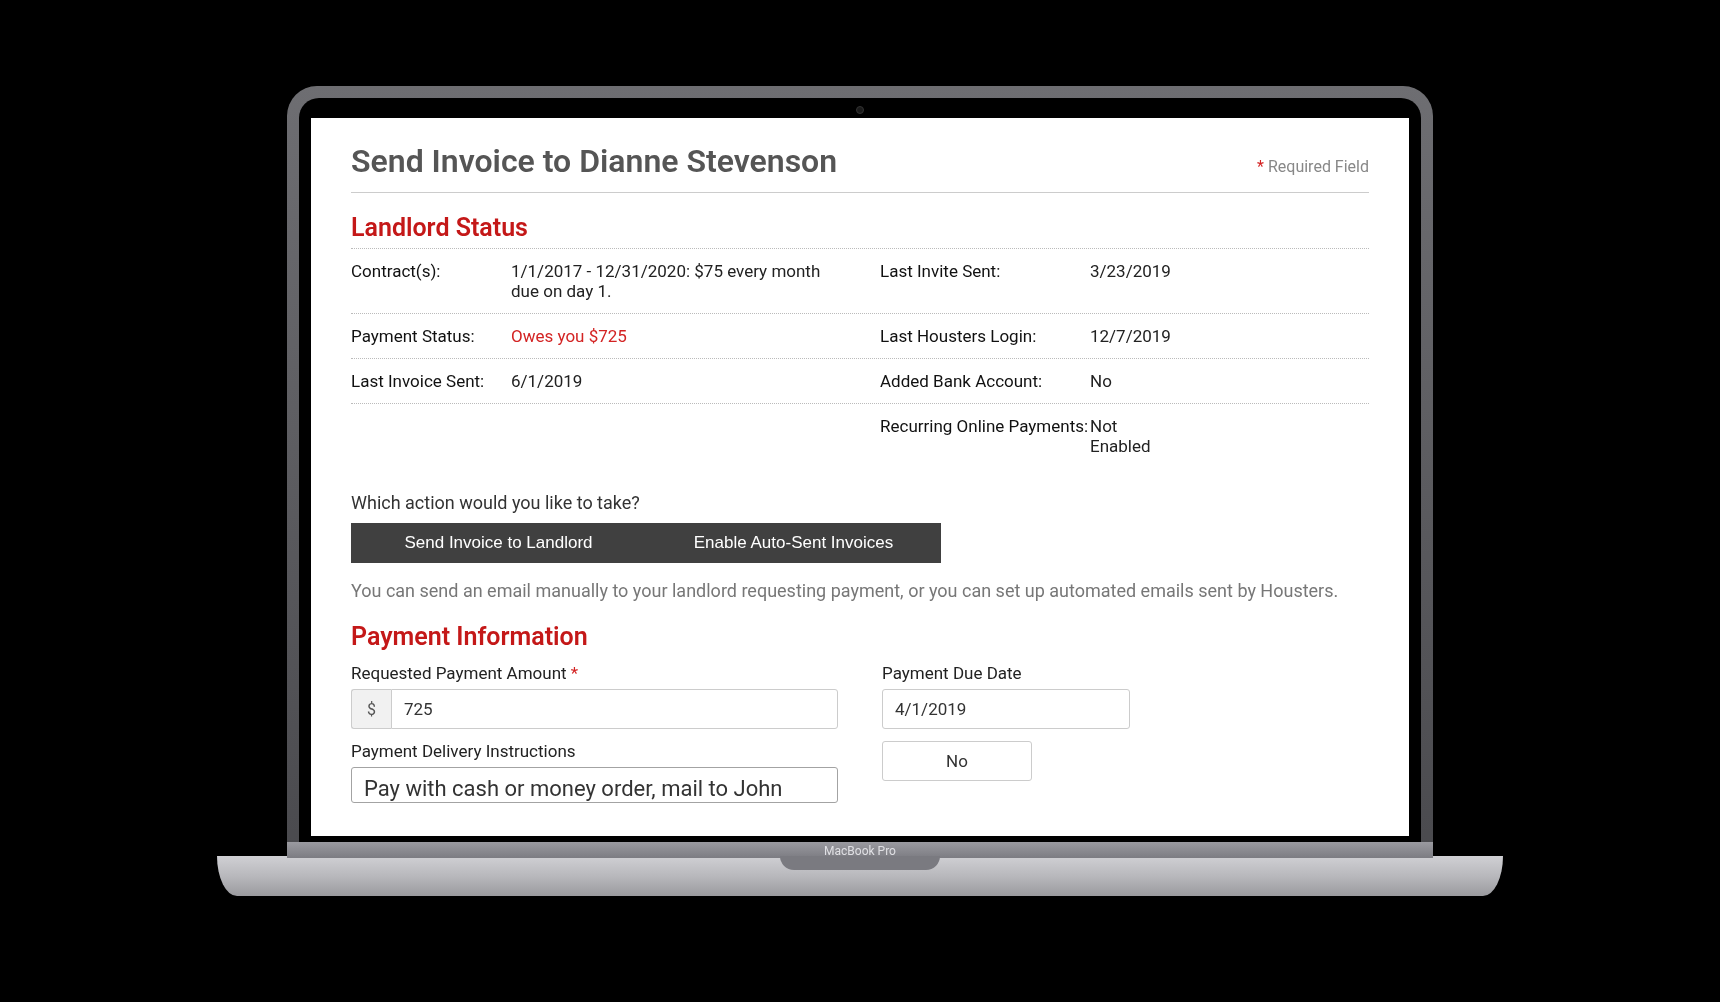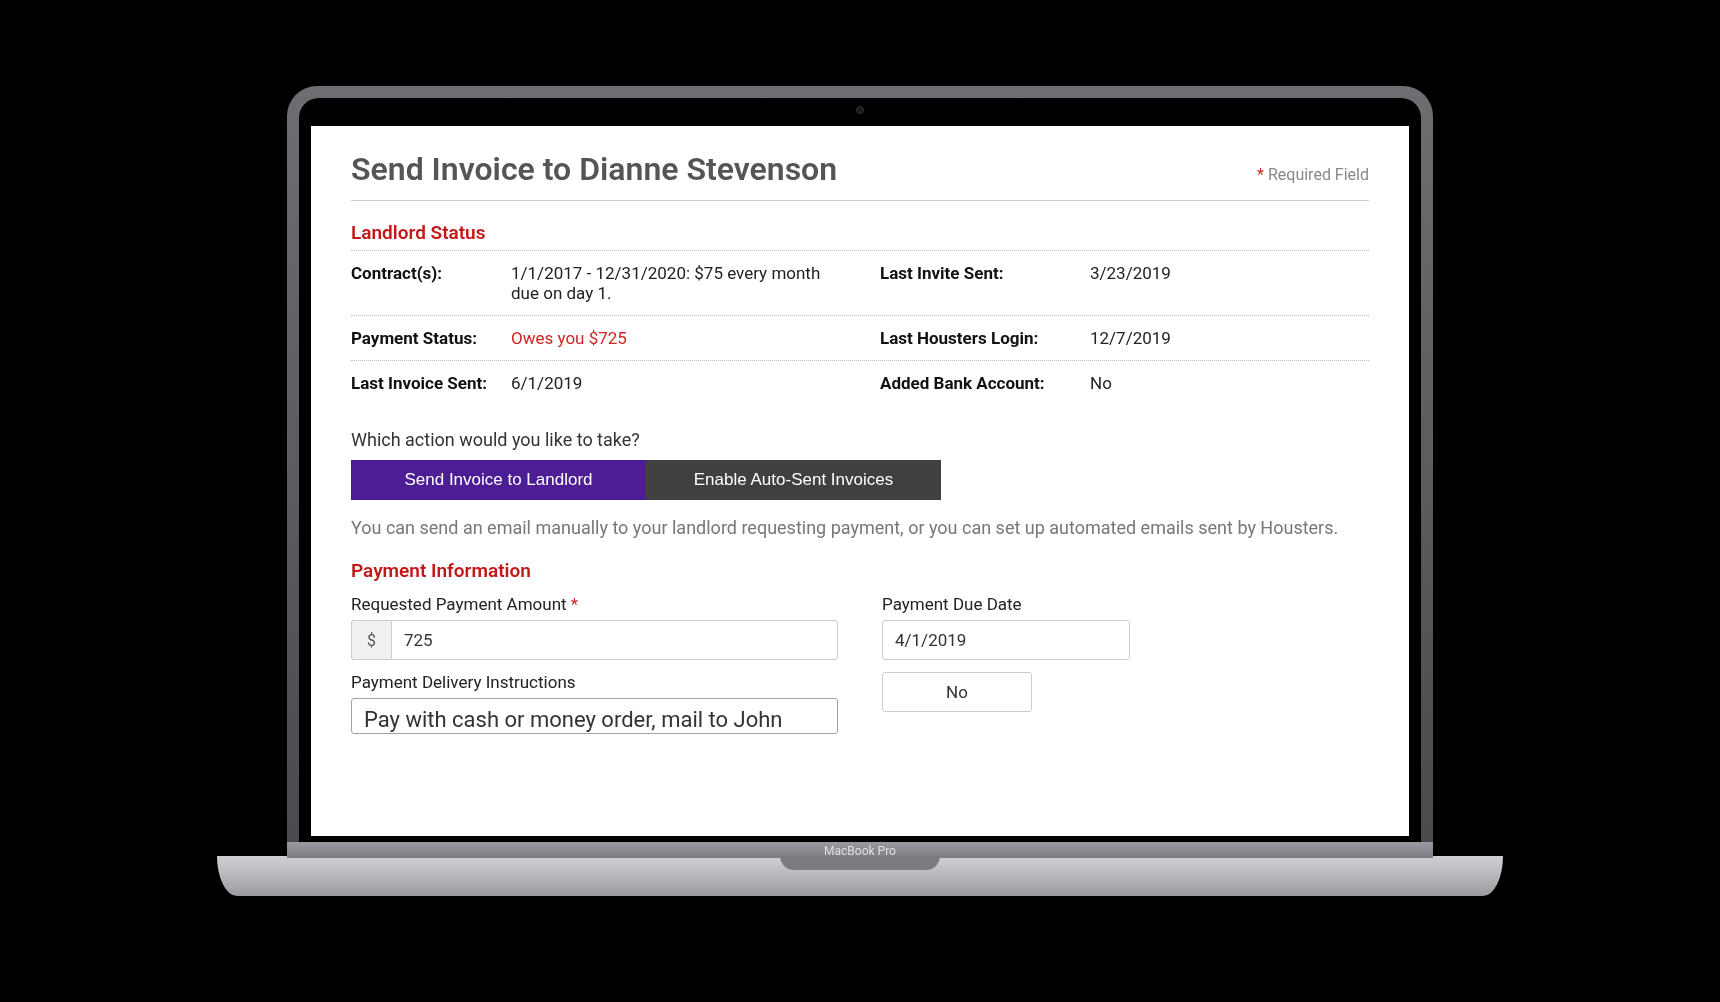--- a/index.html
+++ b/index.html
@@ -30,21 +30,21 @@
       height: 770px;
       background: linear-gradient(180deg, #6e6e72 0%, #4a4a4e 100%);
       border-radius: 30px 30px 0 0;
       padding: 12px;
     }
     .laptop-inner-bezel {
       width: 100%;
       height: 100%;
       background: #000;
       border-radius: 20px 20px 0 0;
-      padding: 28px 12px 8px 12px;
+      padding: 20px 12px 8px 12px;
       position: relative;
     }
     .camera {
       position: absolute;
       top: 8px;
       left: 50%;
       transform: translateX(-50%);
       width: 8px;
       height: 8px;
       background: #1a1a1a;
@@ -117,38 +117,38 @@
     }
     .required-note {
       font-size: 16px;
       color: #888;
     }
     .required-note .asterisk {
       color: #d32323;
     }
     .section-heading {
       color: #c41818;
-      font-size: 19px;
+      font-size: 25px;
       font-weight: 600;
       margin-bottom: 6px;
     }
     .status-row {
       display: flex;
       border-top: 1px dotted #bbb;
       padding: 12px 0;
     }
     .status-row:last-child {
       border-bottom: 1px dotted #bbb;
     }
     .status-col {
       flex: 1;
       display: flex;
     }
     .status-label {
-      font-weight: 700;
+      font-weight: 400;
       width: 160px;
       flex-shrink: 0;
       font-size: 17px;
       color: #111;
     }
     .status-value {
       font-size: 17px;
       color: #222;
     }
     .status-value.owes {
@@ -175,21 +175,21 @@
       height: 40px;
       display: flex;
       align-items: center;
       justify-content: center;
       font-size: 17px;
       color: #fff;
       cursor: pointer;
       border: none;
     }
     .action-btn.gray {
-      background: #4c1d95;
+      background: #404040;
     }
     .action-btn.red {
       background: #404040;
     }
     .help-text {
       margin-top: 14px;
       font-size: 18px;
       color: #777;
       line-height: 1.5;
     }
@@ -313,20 +313,28 @@
               <div class="status-label">Last Invoice Sent:</div>
               <div class="status-value">6/1/2019</div>
             </div>
             <div class="col-gap"></div>
             <div class="status-col right-col">
               <div class="status-label">Added Bank Account:</div>
               <div class="status-value">No</div>
             </div>
           </div>
 
+          <div class="status-row">
+            <div class="status-col"></div>
+            <div class="col-gap"></div>
+            <div class="status-col right-col">
+              <div class="status-label">Recurring Online Payments:</div>
+              <div class="status-value" style="max-width:80px">Not Enabled</div>
+            </div>
+          </div>
 
           <div class="action-prompt">Which action would you like to take?</div>
           <div class="action-buttons">
             <button class="action-btn gray">Send Invoice to Landlord</button>
             <button class="action-btn red">Enable Auto-Sent Invoices</button>
           </div>
           <p class="help-text">You can send an email manually to your landlord requesting payment, or you can set up automated emails sent by Housters.</p>
 
           <div class="payment-section">
             <h2 class="section-heading">Payment Information</h2>

